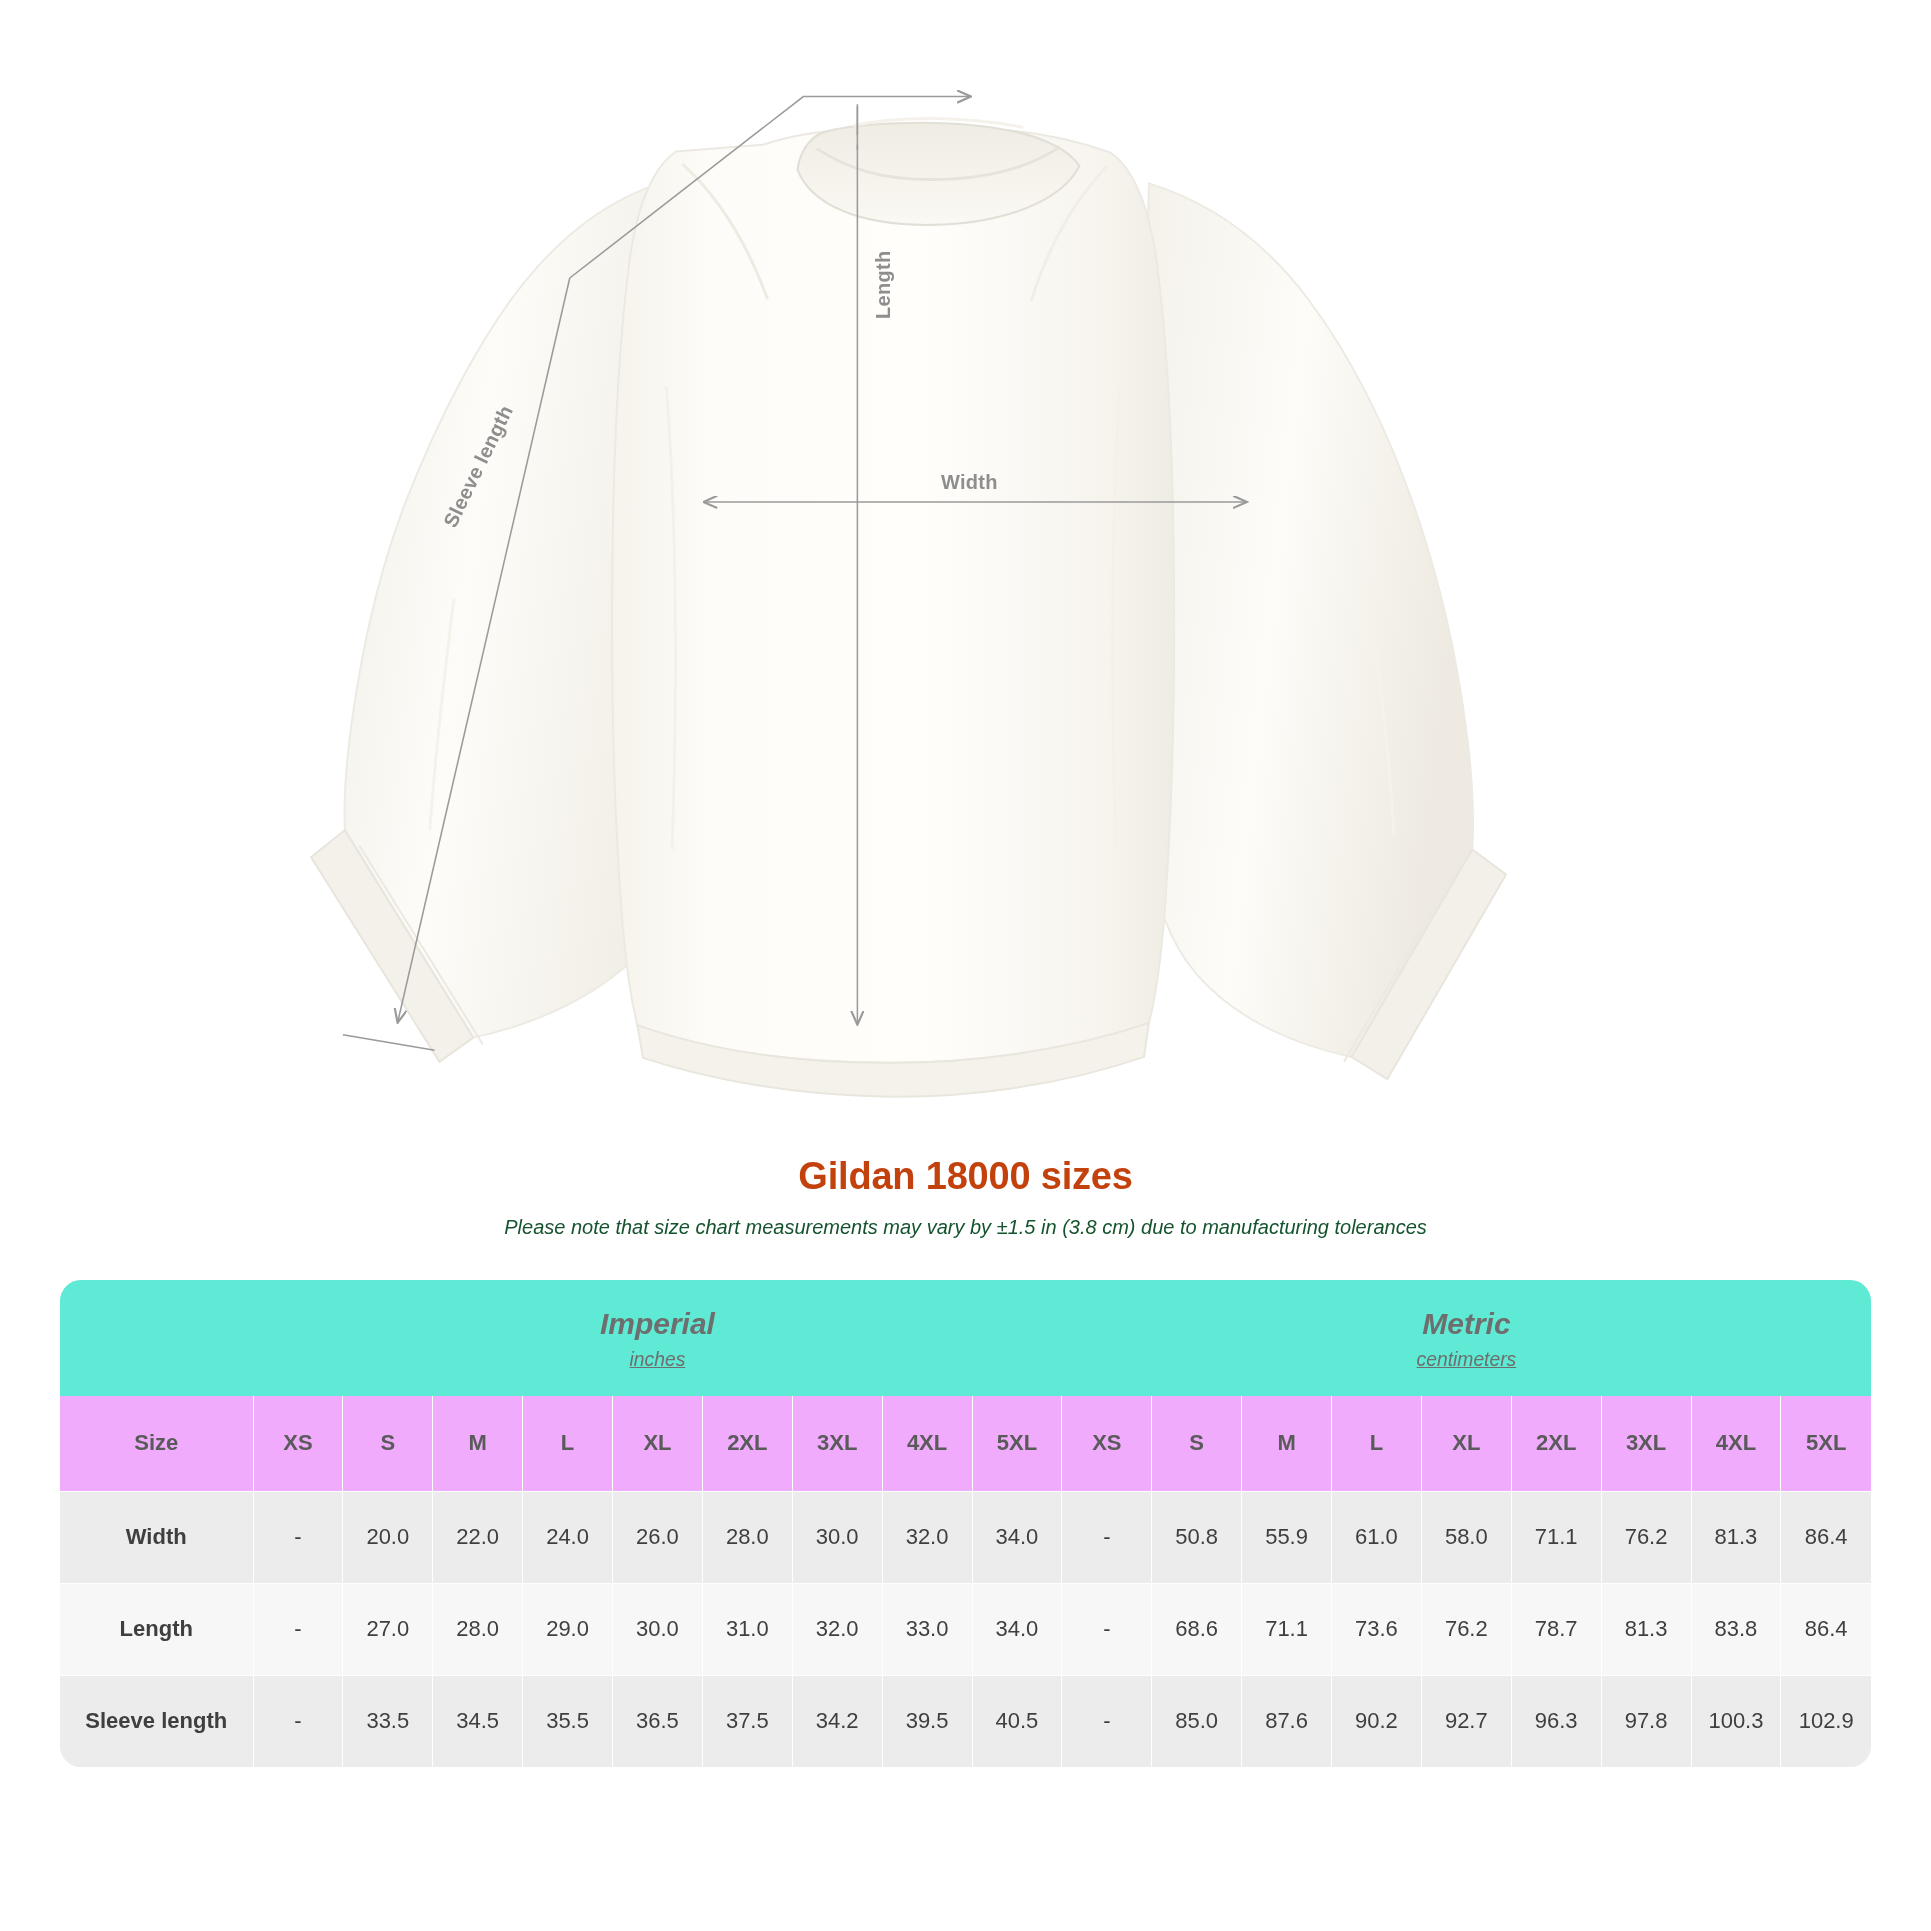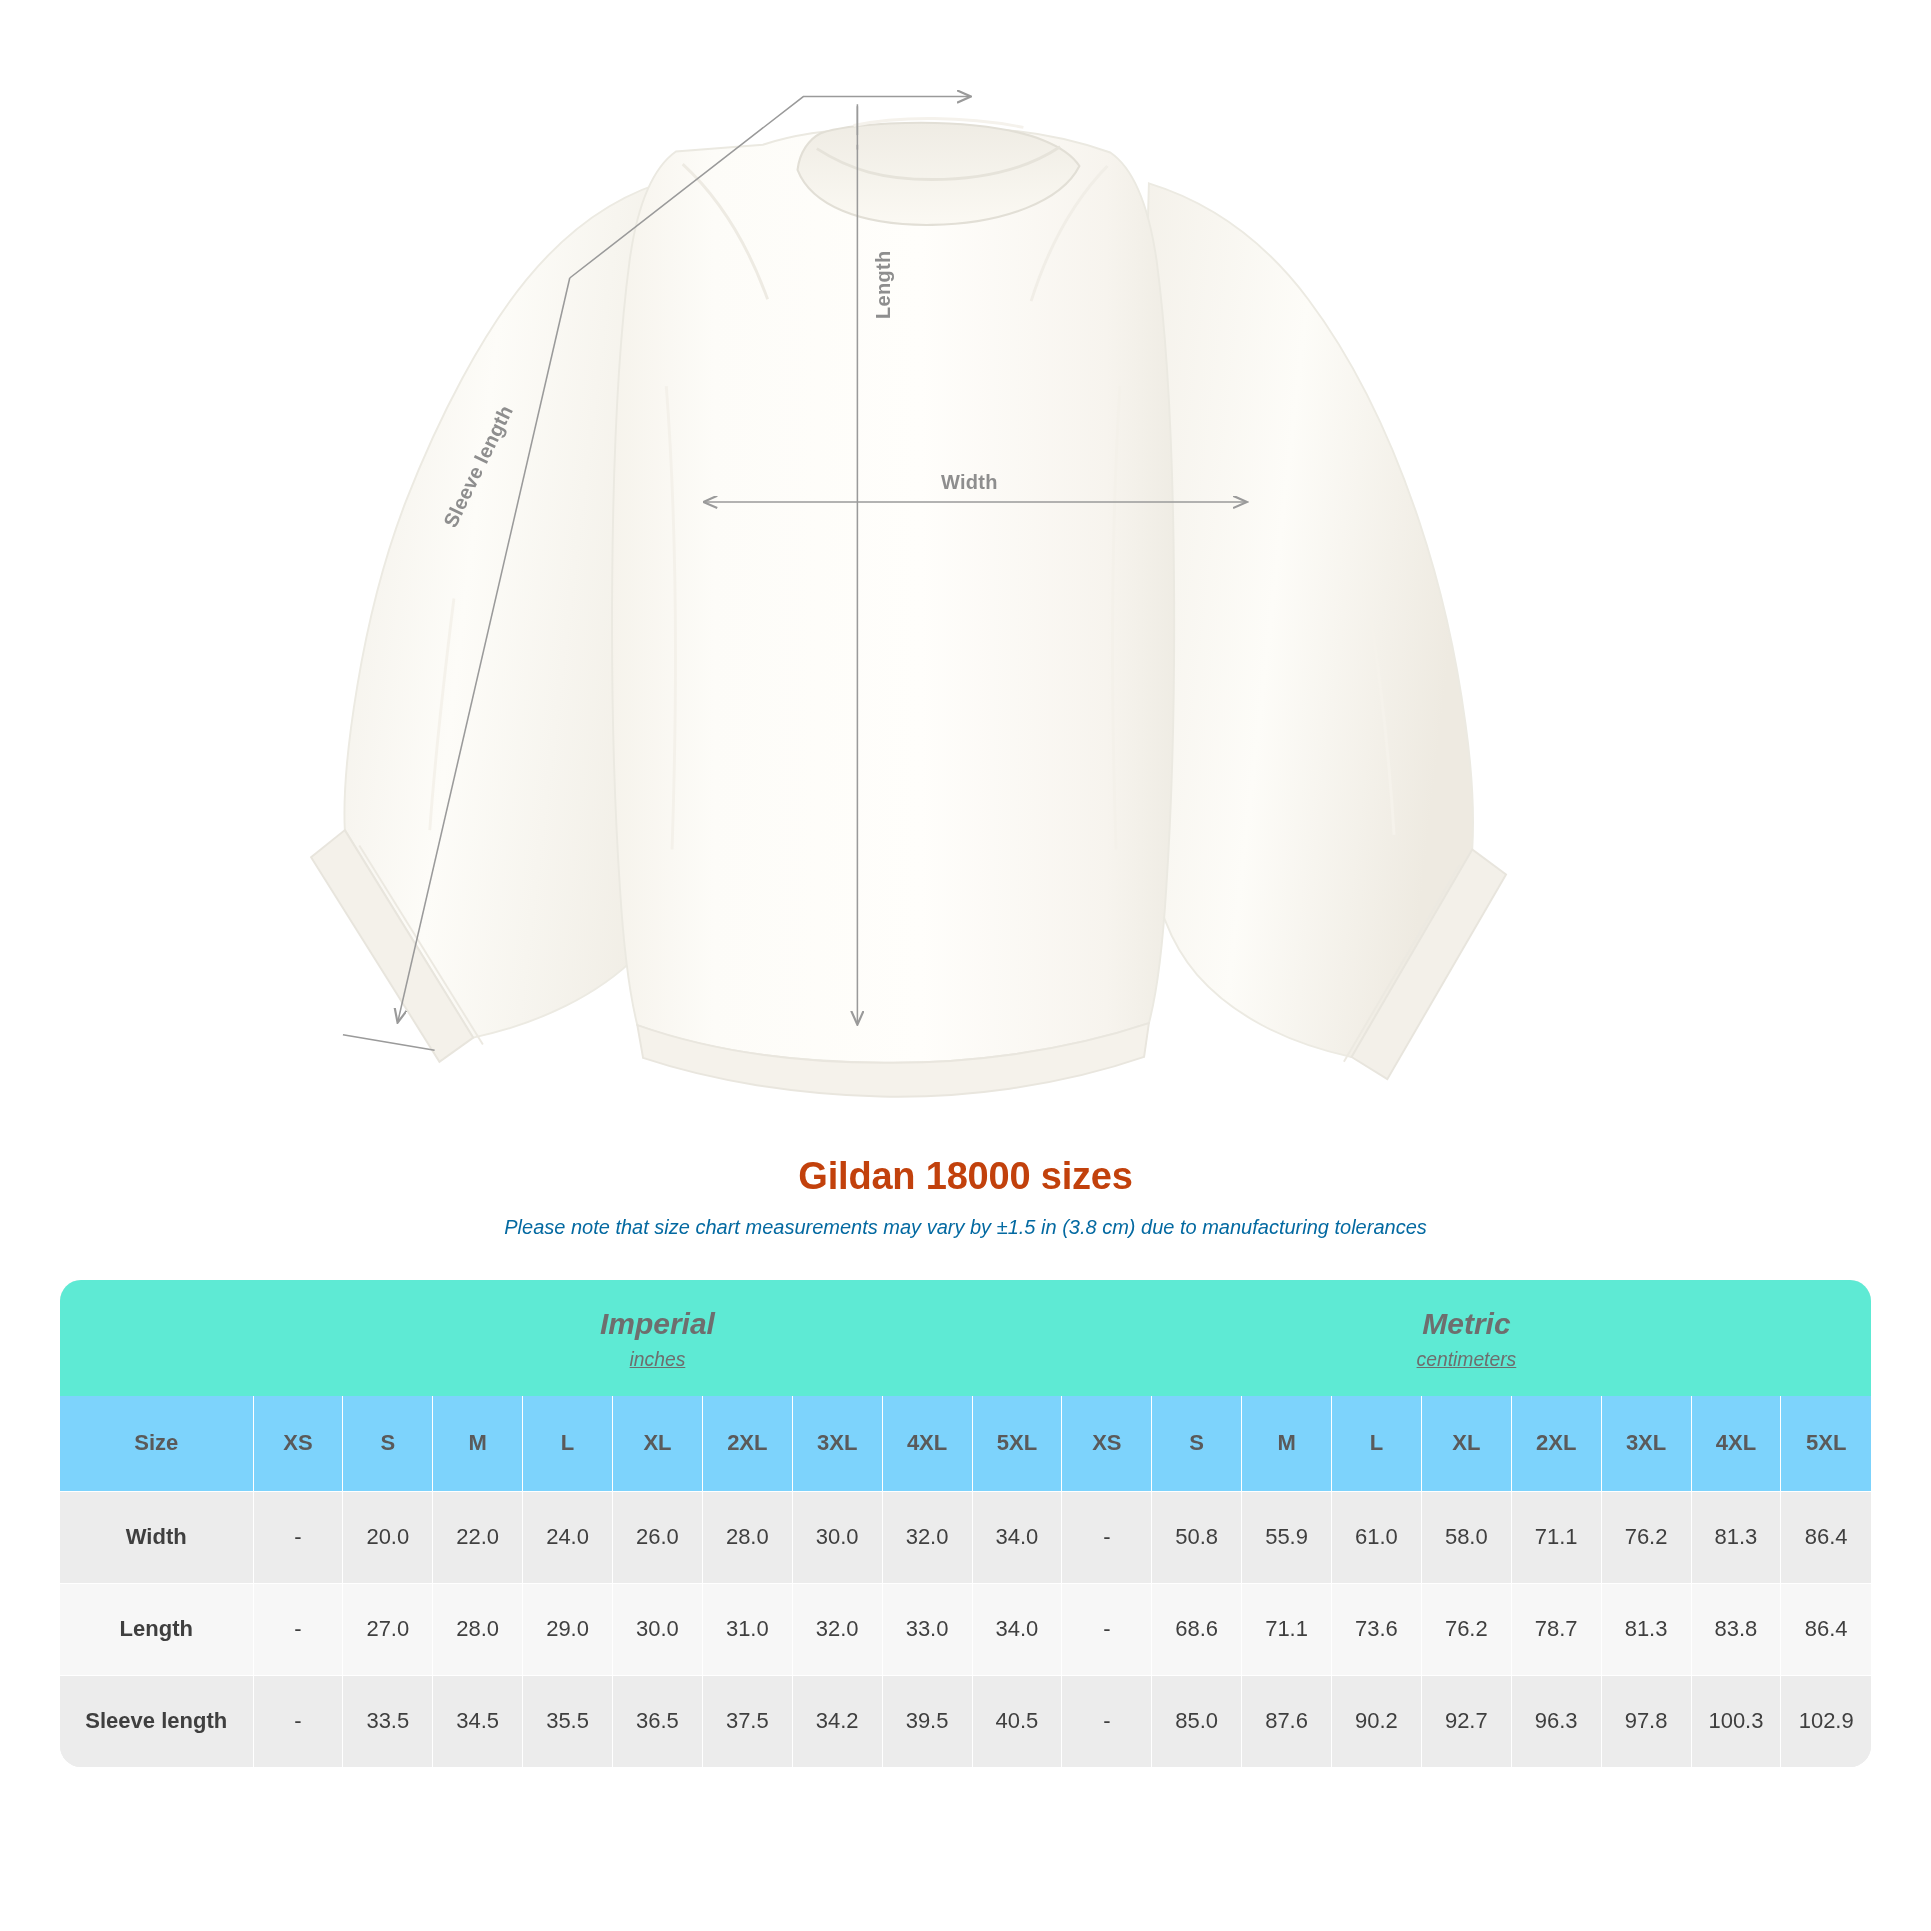--- a/index.html
+++ b/index.html
@@ -62,21 +62,21 @@
   #chart-title {
     font-size: 38px;
     font-weight: bold;
     color: #c2410c;
     margin: 16px;
     letter-spacing: -0.2px;
   }
   #chart-note {
     font-size: 20px;
     font-style: italic;
-    color: #0369a1;
+    color: #14532d;
     margin-top: 18px;
   }
 
   
   #table-wrap {
     margin: 41px 60px 0 60px;
     border-radius: 21px;
     overflow: hidden;
     background: #ececec;
   }
@@ -106,21 +106,21 @@
   .unit-sub {
     font-size: 19.3px;
     font-style: italic;
     color: #6e6e6e;
     margin-top: 7.7px;
     text-decoration: underline;
   }
 
   
   .size-row td {
-    background: #7dd3fc;
+    background: #f0abfc;
     height: 93px;
     font-size: 22px;
     font-weight: bold;
     color: #5a5a5a;
     border-right: 1.9px solid #ffffff;
     border-bottom: 1.9px solid #ffffff;
   }
   .size-row td:last-child { border-right: none; }
 
   .rowlabel {

